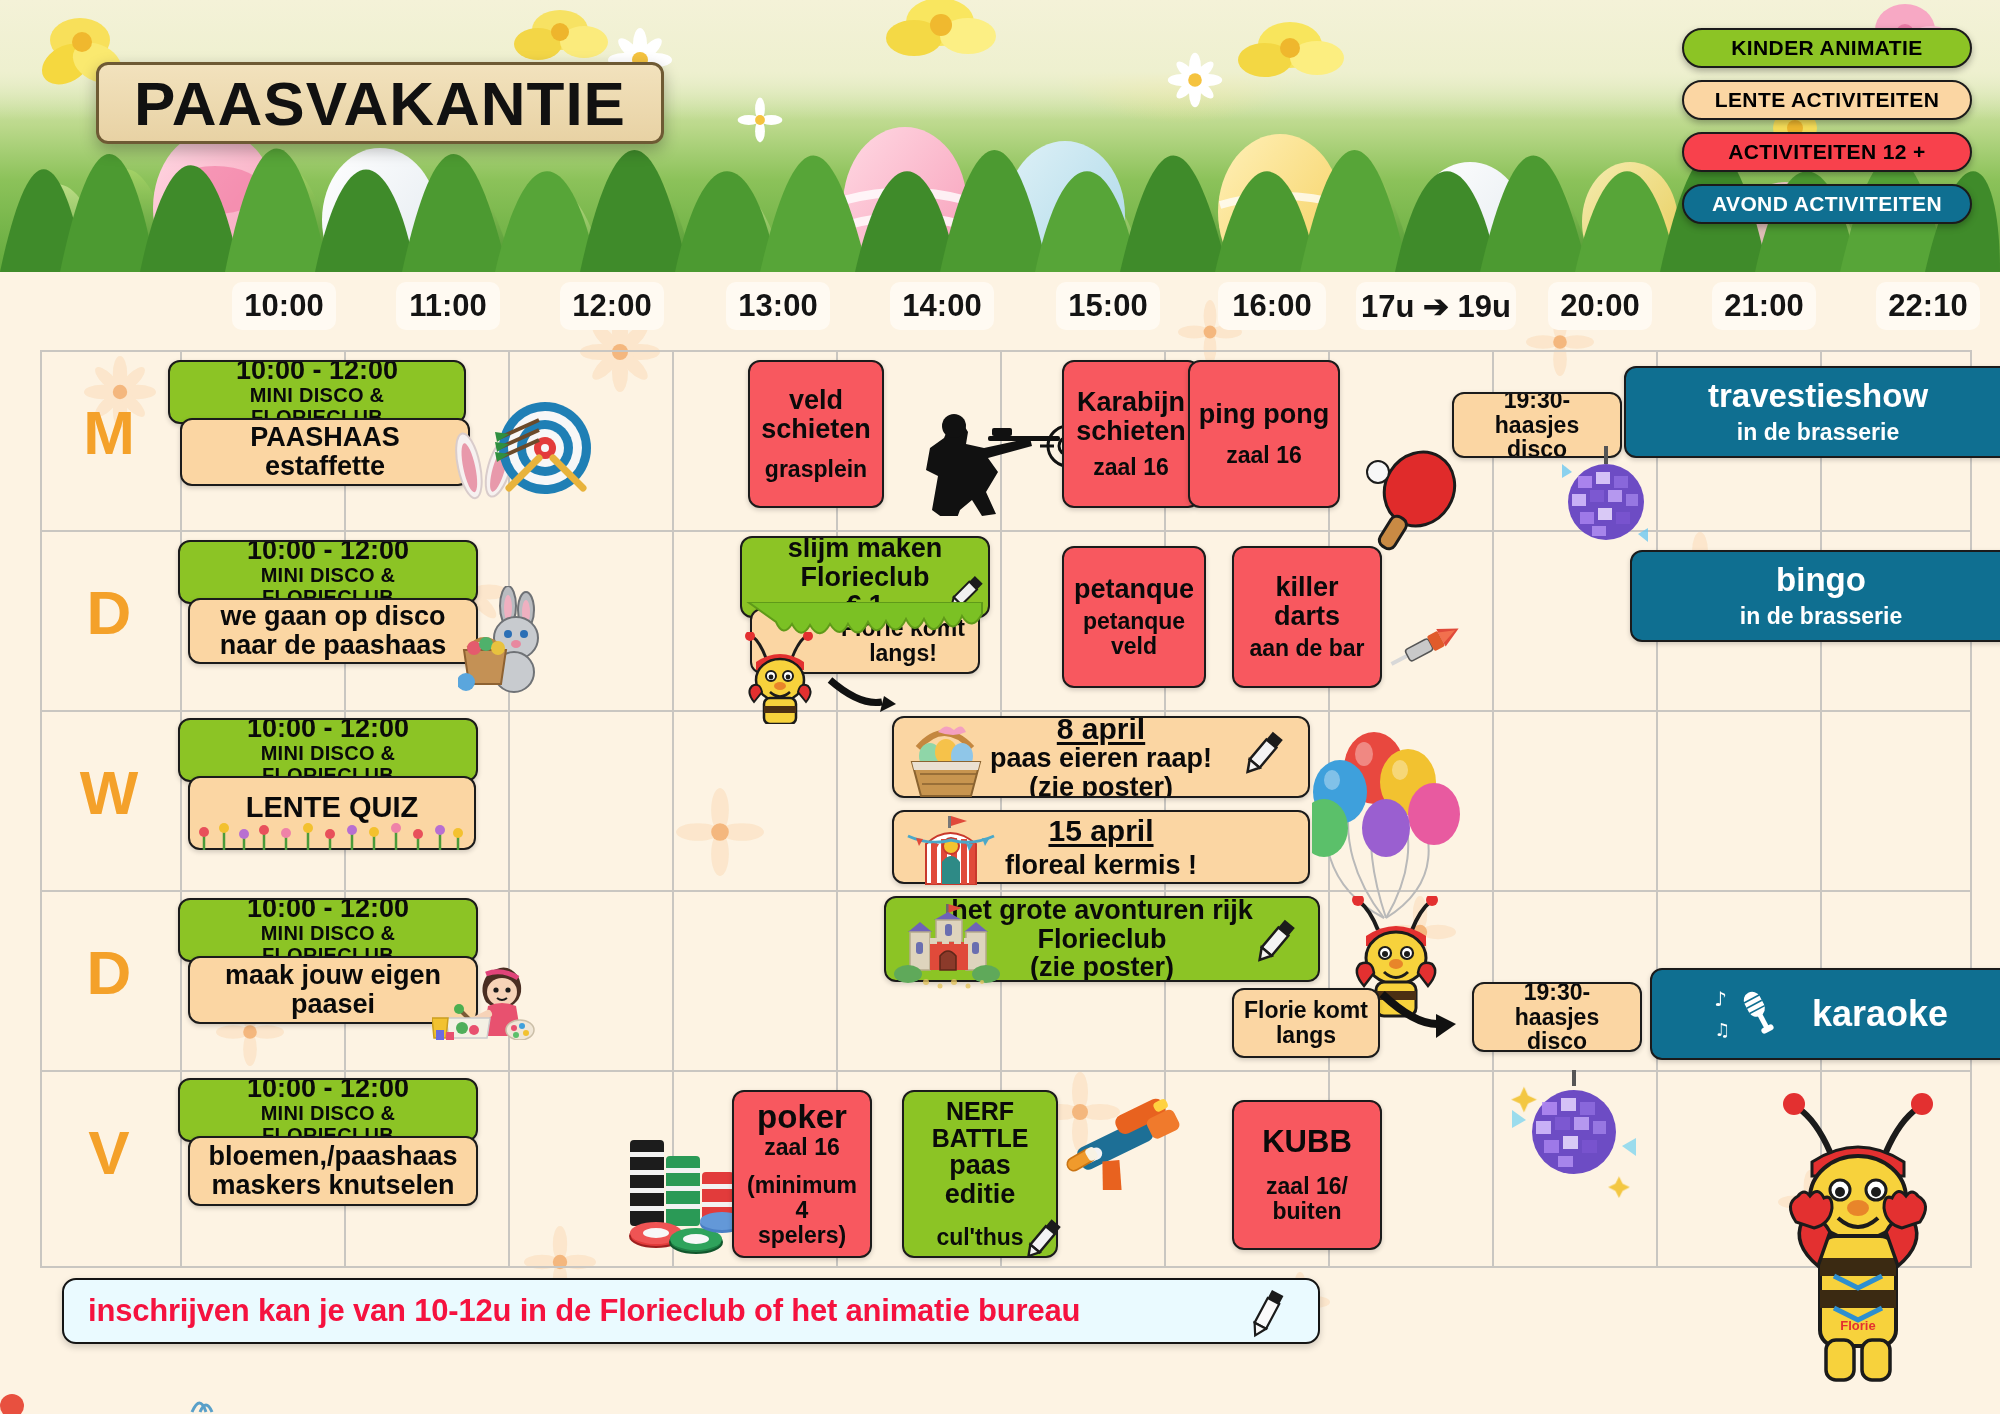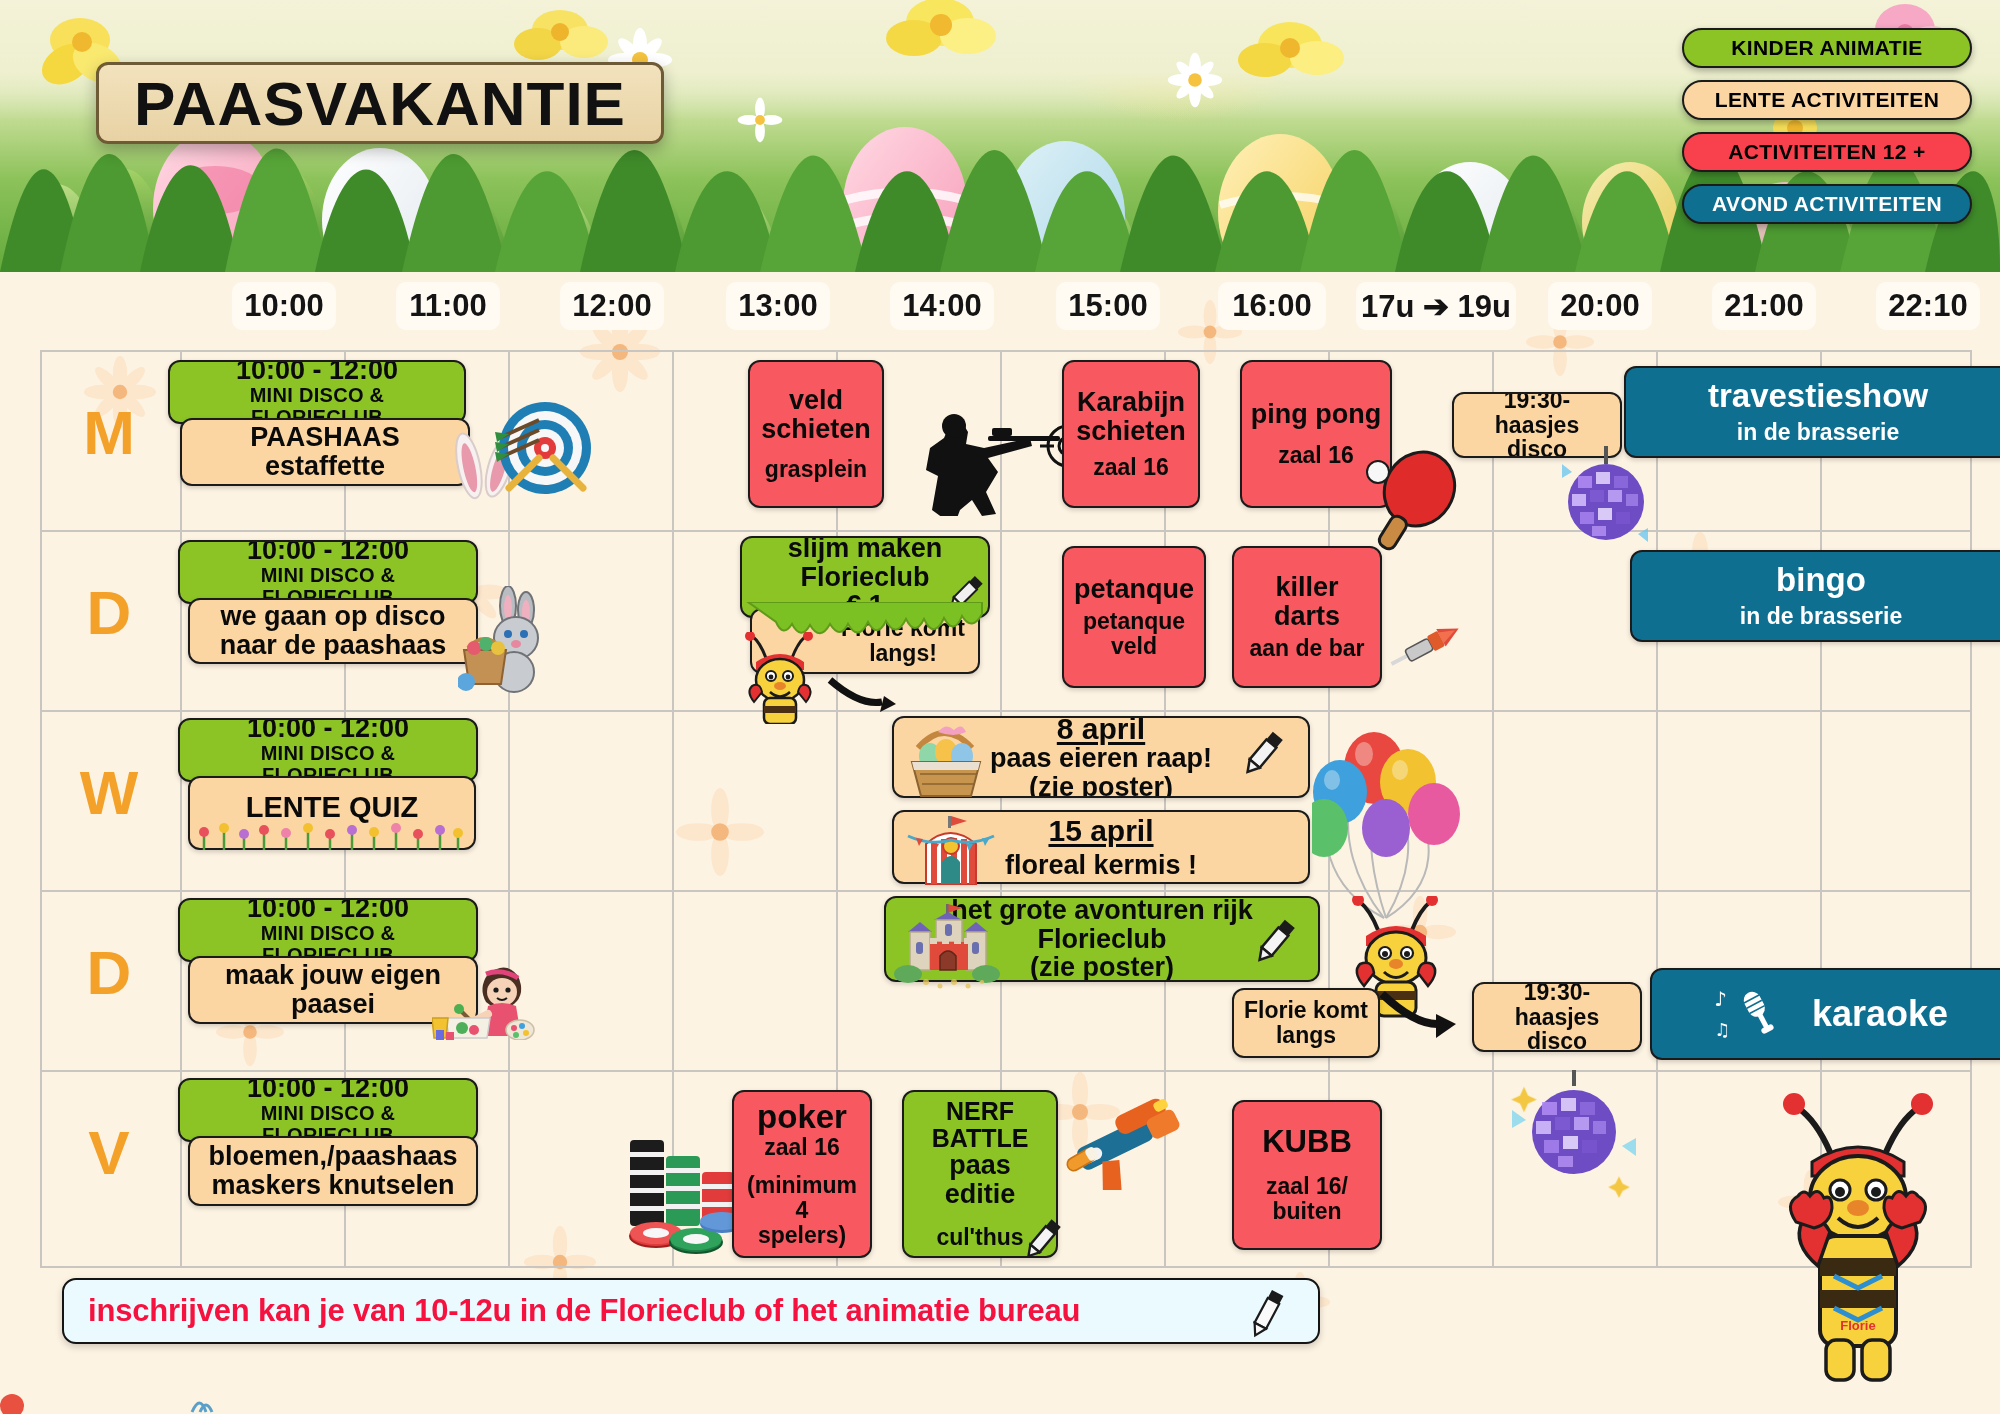--- a/index.html
+++ b/index.html
@@ -517,21 +517,21 @@
         <circle r="3" fill="#111"></circle>
       </g>
     </svg>
 
     <div class="card c-red" style="left:1022px;top:10px;width:138px;height:148px">
       <div class="t-lg">Karabijn</div>
       <div class="t-lg">schieten</div>
       <div class="t-md" style="margin-top:10px">zaal 16</div>
     </div>
 
-    <div class="card c-red" style="left:1200px;top:10px;width:152px;height:148px">
+    <div class="card c-red" style="left:1148px;top:10px;width:152px;height:148px">
       <div class="t-lg">ping pong</div>
       <div class="t-md" style="margin-top:14px">zaal 16</div>
     </div>
 
     <svg style="position:absolute;left:1318px;top:100px" width="115" height="110">
       <g transform="rotate(32 55 55)">
         <ellipse cx="52" cy="38" rx="34" ry="38" fill="#e02b2b" stroke="#1b1b1b" stroke-width="3"></ellipse>
         <rect x="44" y="72" width="17" height="34" rx="7" fill="#c98a44" stroke="#1b1b1b" stroke-width="3"></rect>
       </g>
       <circle cx="20" cy="22" r="11" fill="#f7f7f7" stroke="#1b1b1b" stroke-width="2"></circle>

